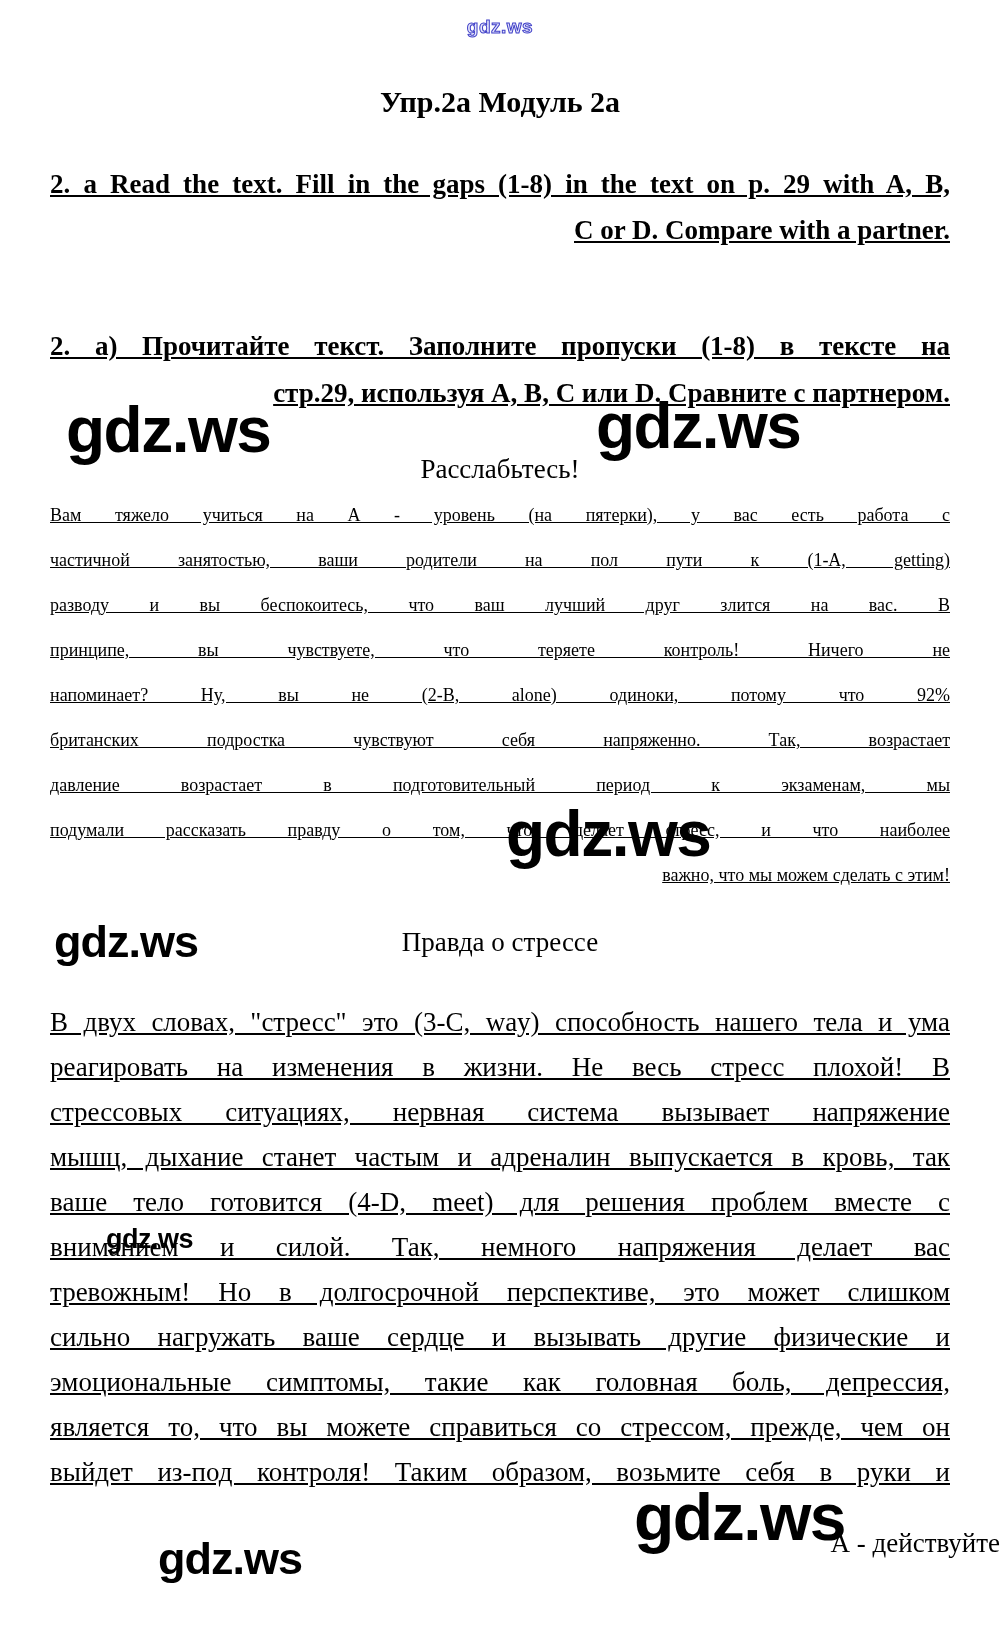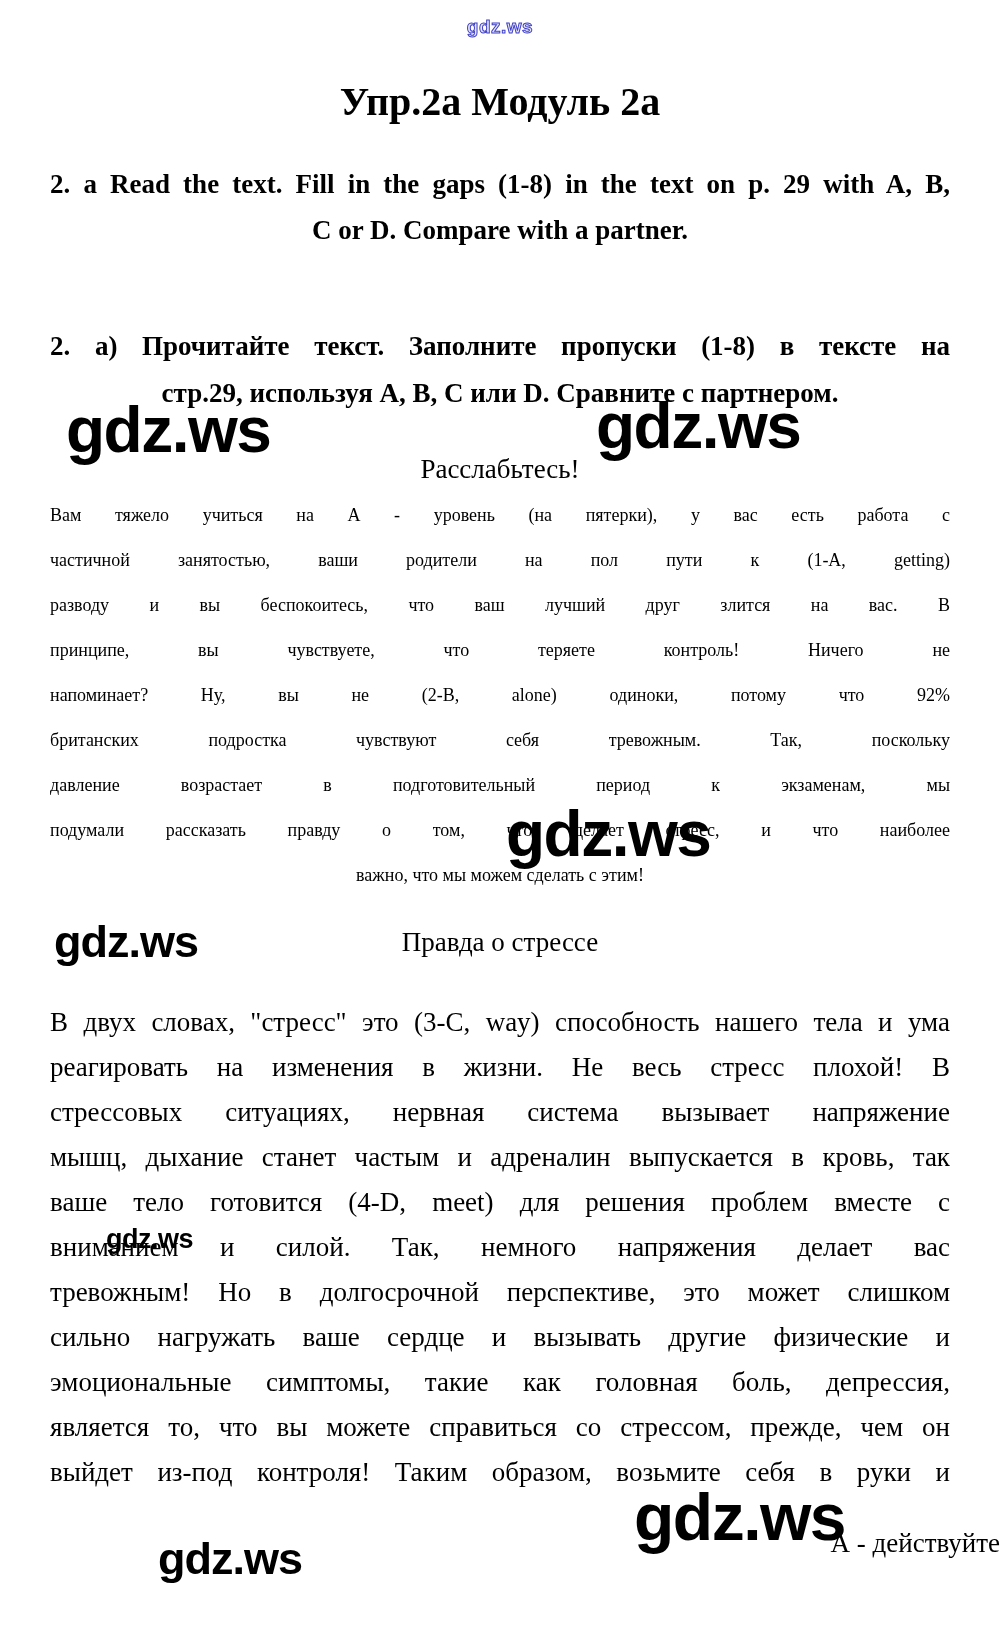--- a/index.html
+++ b/index.html
@@ -11,40 +11,40 @@
     background:#ffffff;
     overflow:hidden;
     font-family:"Liberation Serif", serif;
     color:#000000;
   }
 
   
   .title {
     padding-top:47px;
     text-align:center;
-    font-size:40px;
+    font-size:30px;
     line-height:34px;
     font-weight:bold;
   }
   .block { margin-left:50px; margin-right:50px; }
 
   .task-en { margin-top:42px; font-weight:bold; font-size:27px; line-height:46px; }
   .task-ru { margin-top:70px; font-weight:bold; font-size:27px; line-height:47px; }
 
   .heading { text-align:center; font-size:27px; line-height:32px; }
   .h-relax { margin-top:36px; }
   .h-truth { margin-top:28px; }
   .h-act   { margin-top:32px;text-align:right; }
 
   .para1 { margin-top:8px;  font-size:18px; line-height:45px; }
   .para2 { margin-top:42px; font-size:27px; line-height:45px; }
 
-  .line { white-space:normal; }
+  .line { white-space:normal;text-decoration:underline; }
   .just { text-align:justify; text-align-last:justify; }
-  .last { text-align:center; white-space:nowrap; }
+  .last { text-align:right; white-space:nowrap; }
 
   
   .wm {
     position:absolute;
     font-family:"Liberation Sans", sans-serif;
     font-weight:bold;
     color:#000000;
     line-height:1;
     white-space:nowrap;
   }
@@ -91,21 +91,21 @@
 
   <div class="wm wm-big wm-big-left">gdz.ws</div>
   <div class="wm wm-big wm-big-right">gdz.ws</div>
 
   <div class="block para1">
     <div class="line just">Вам тяжело учиться на А - уровень (на пятерки), у вас есть работа с</div>
     <div class="line just">частичной занятостью, ваши родители на пол пути к (1-A, getting)</div>
     <div class="line just">разводу и вы беспокоитесь, что ваш лучший друг злится на вас. В</div>
     <div class="line just">принципе, вы чувствуете, что теряете контроль! Ничего не</div>
     <div class="line just">напоминает? Ну, вы не (2-B, alone) одиноки, потому что 92%</div>
-    <div class="line just">британских подростка чувствуют себя тревожным. Так, поскольку</div>
+    <div class="line just">британских подростка чувствуют себя напряженно. Так, возрастает</div>
     <div class="line just">давление возрастает в подготовительный период к экзаменам, мы</div>
     <div class="line just">подумали рассказать правду о том, что делает стресс, и что наиболее</div>
     <div class="line last">важно, что мы можем сделать с этим!</div>
   </div>
 
   <div class="wm wm-big wm-mid-right">gdz.ws</div>
 
   <div class="heading h-truth">Правда о стрессе</div>
 
   <div class="wm wm-med wm-med-left">gdz.ws</div>

